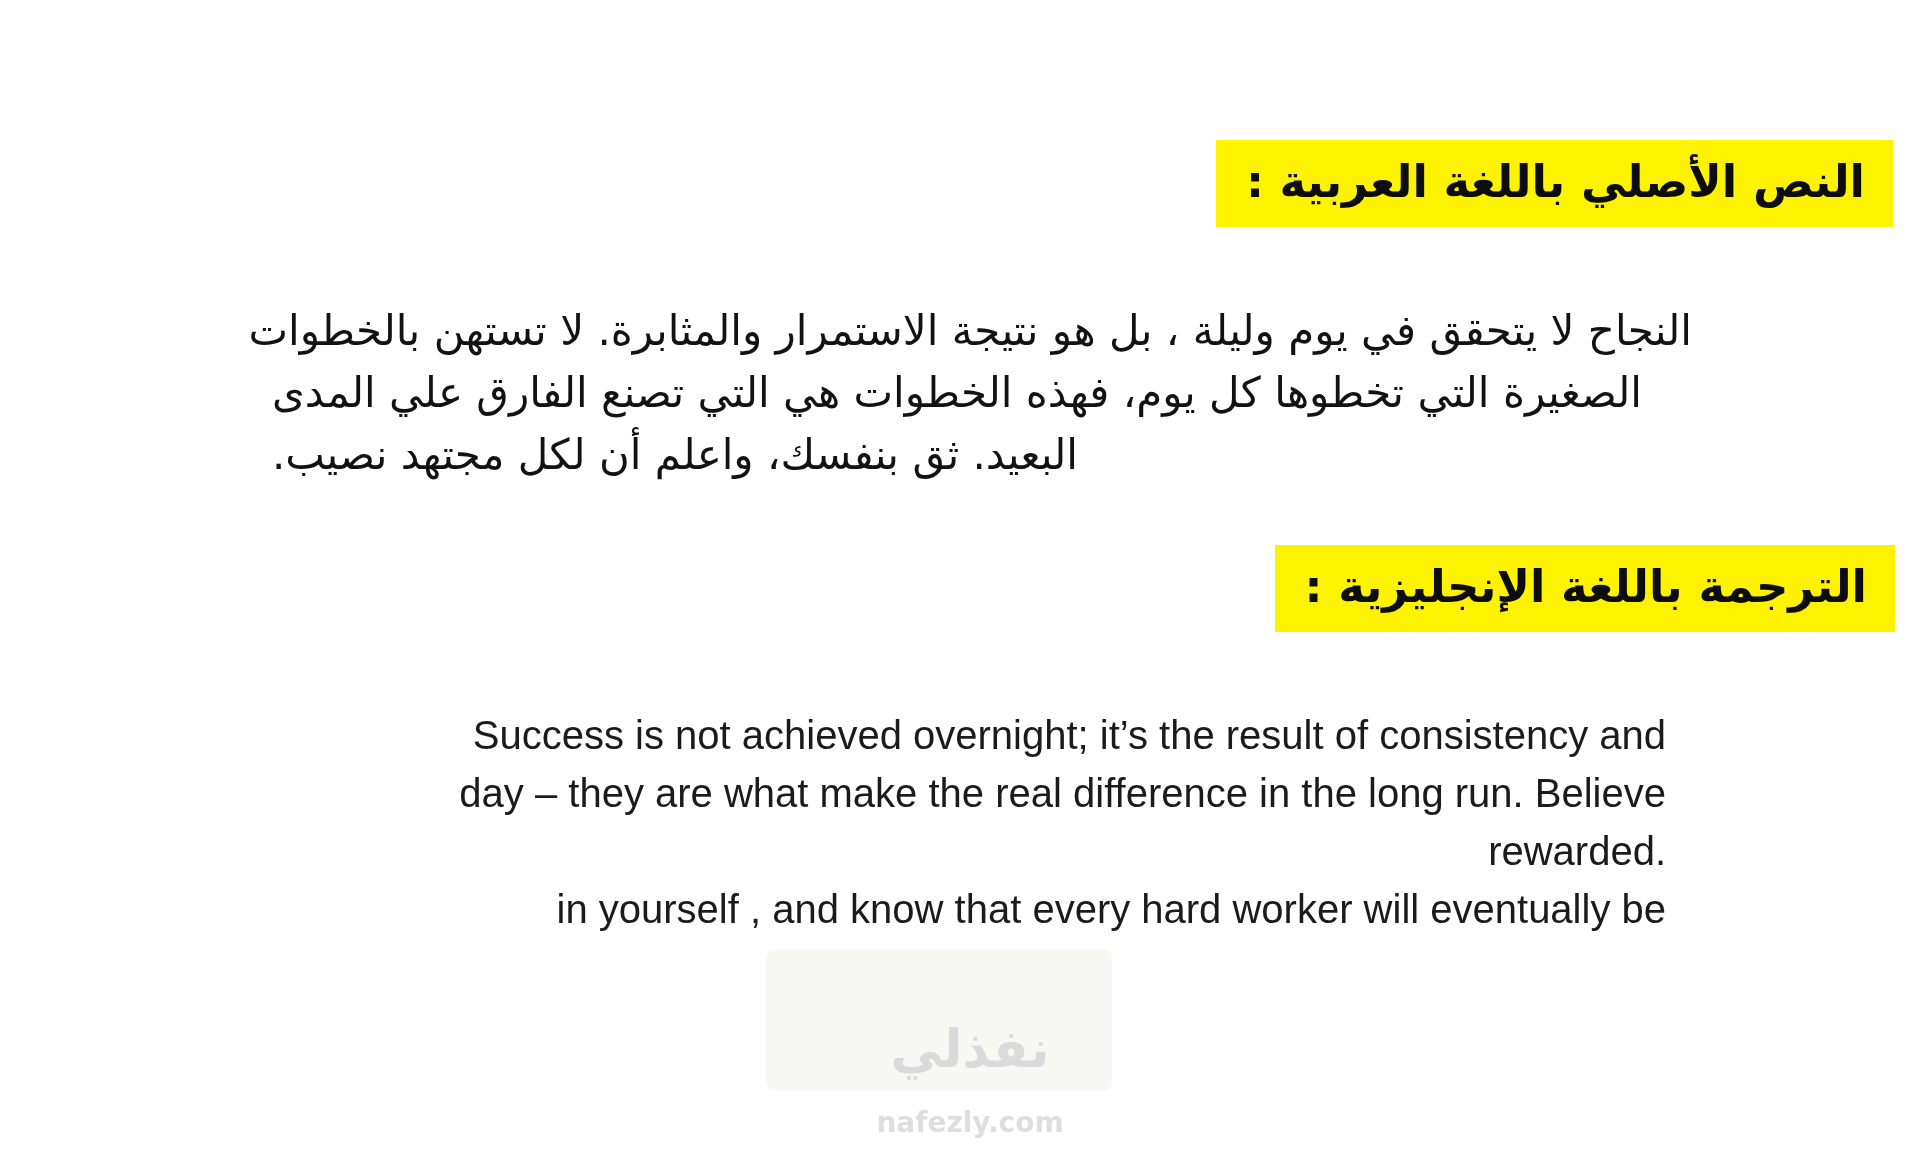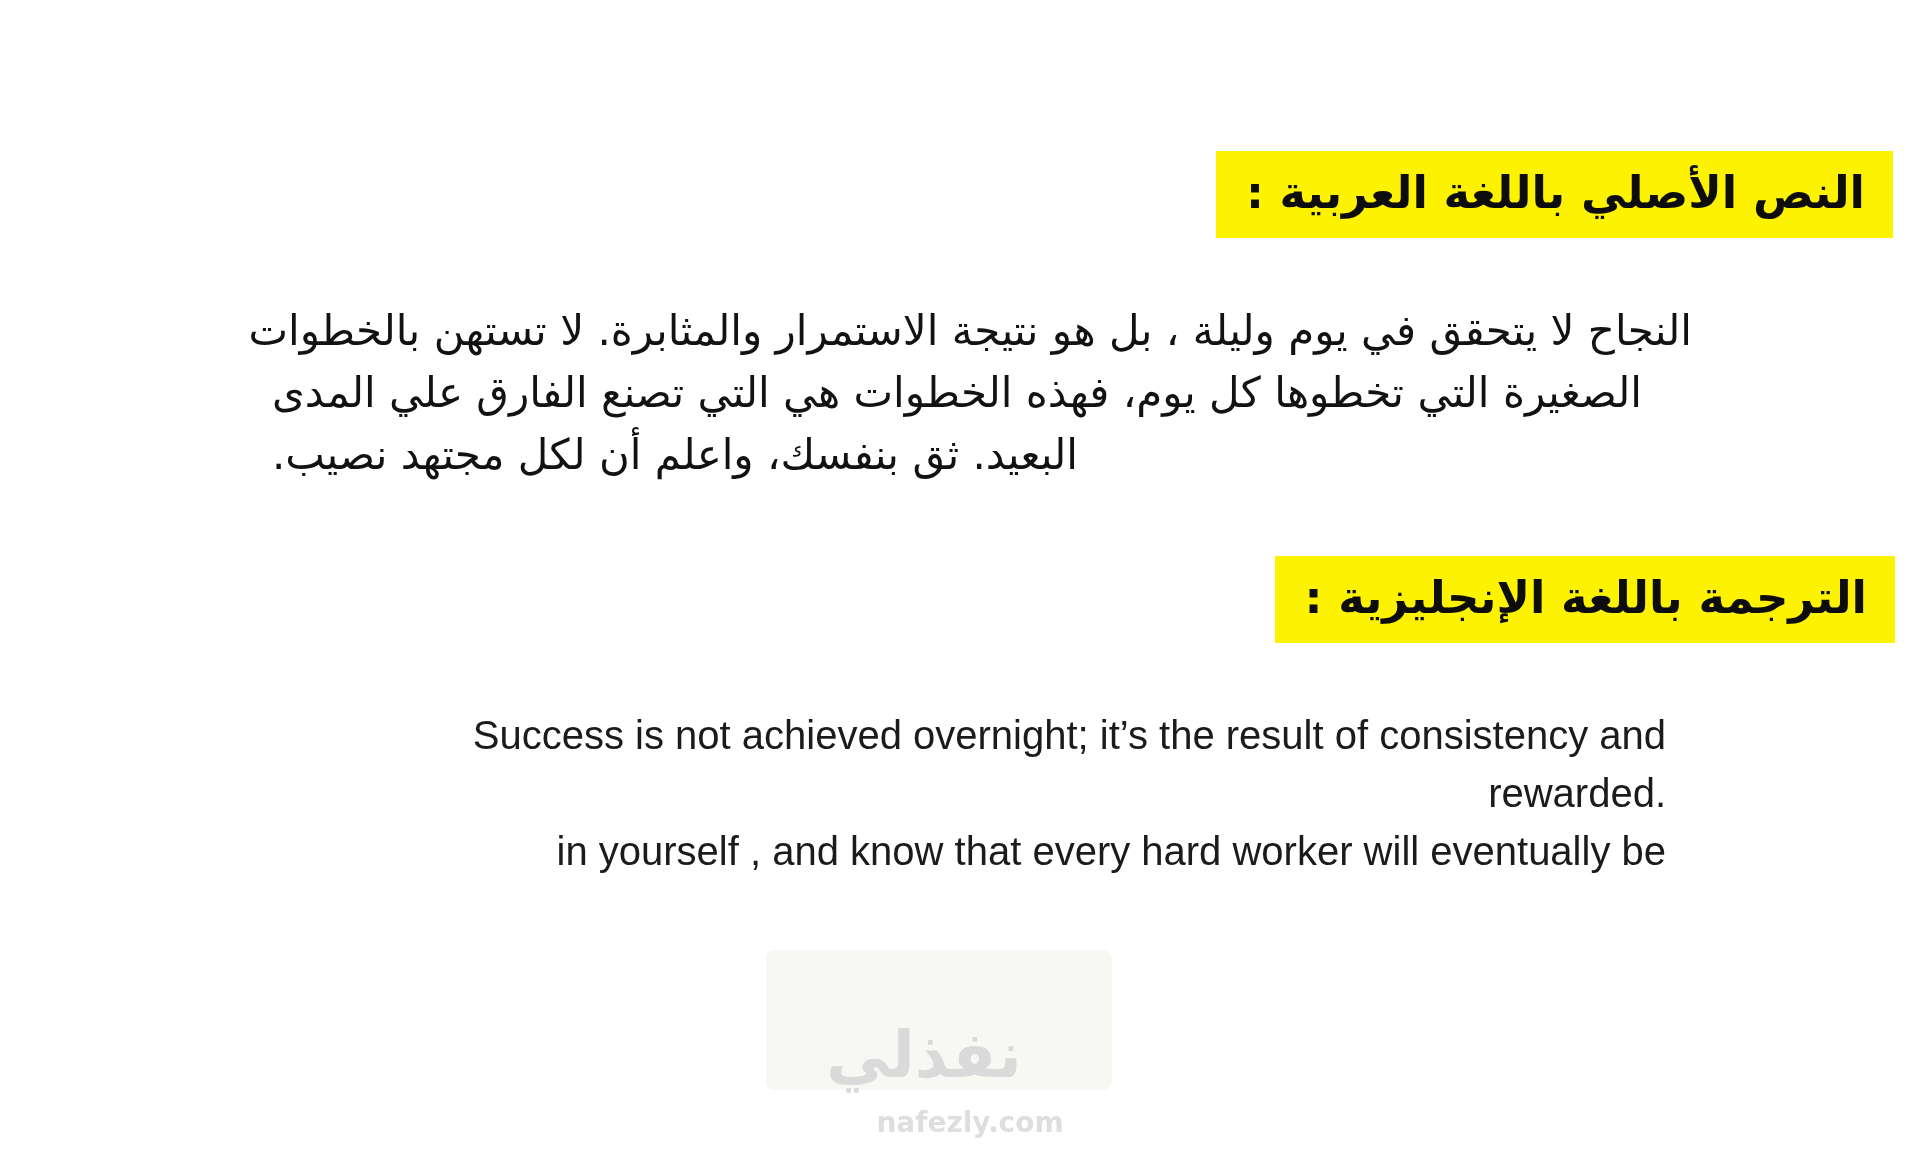--- a/index.html
+++ b/index.html
@@ -21,21 +21,20 @@
     background: #fdf300;
     color: #0d0d0d;
     font-family: "DejaVu Sans", sans-serif;
     font-weight: bold;
     font-size: 45px;
     line-height: 1.2;
     direction: rtl;
     white-space: nowrap;
     padding: 15px 28px 18px 30px;
     z-index: 3;
-    margin-top: 11px;
   }
   .heading-arabic-source { top: 140px; right: 27px; }
   .heading-english-translation { top: 545px; right: 25px; }
 
   
   .arabic-paragraph {
     position: absolute;
     left: 272px;
     top: 300px;
     width: 1420px;
@@ -70,28 +69,28 @@
     left: 766px;
     top: 950px;
     width: 346px;
     height: 140px;
     background: #f7f7f4;
     border-radius: 8px;
     z-index: 0;
   }
   .watermark-logo {
     position: absolute;
-    left: 826px;
+    left: 852px;
     top: 1022px;
     width: 236px;
-    text-align: left;
+    text-align: center;
     direction: rtl;
     font-family: "DejaVu Sans", sans-serif;
     font-weight: bold;
-    font-size: 64px;
+    font-size: 52px;
     line-height: 1.05;
     color: #dadada;
     z-index: 1;
     white-space: nowrap;
   }
   .watermark-url {
     position: absolute;
     left: 852px;
     top: 1106px;
     width: 236px;
@@ -112,19 +111,20 @@
 <div class="arabic-paragraph">
   <div class="line">النجاح لا يتحقق في يوم وليلة ، بل هو نتيجة الاستمرار والمثابرة. لا تستهن بالخطوات</div>
   <div class="line">الصغيرة التي تخطوها كل يوم، فهذه الخطوات هي التي تصنع الفارق علي المدى</div>
   <div class="line">البعيد. ثق بنفسك، واعلم أن لكل مجتهد نصيب.</div>
 </div>
 
 <div class="highlight-heading heading-english-translation">الترجمة باللغة الإنجليزية :</div>
 
 <div class="english-paragraph">
   <div class="line">Success is not achieved overnight; it’s the result of consistency and</div>
+  <div class="line">day – they are what make the real difference in the long run. Believe</div>
   <div class="line">rewarded.</div>
   <div class="line">in yourself , and know that every hard worker will eventually be</div>
 </div>
 
 <div class="watermark-backdrop"></div>
 <div class="watermark-logo">نفذلي</div>
 <div class="watermark-url">nafezly.com</div>
 
 </body></html>

